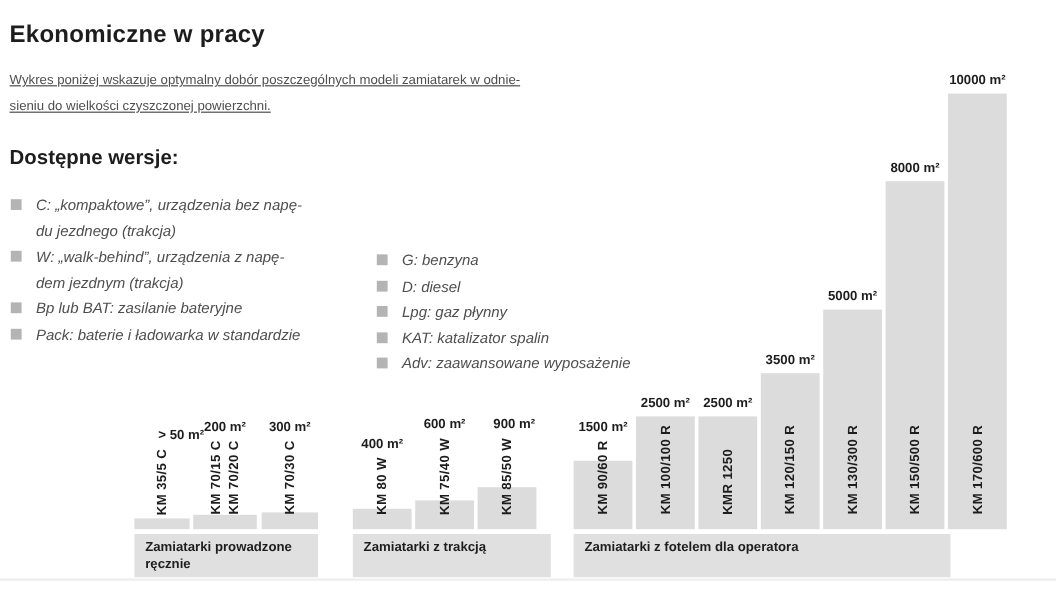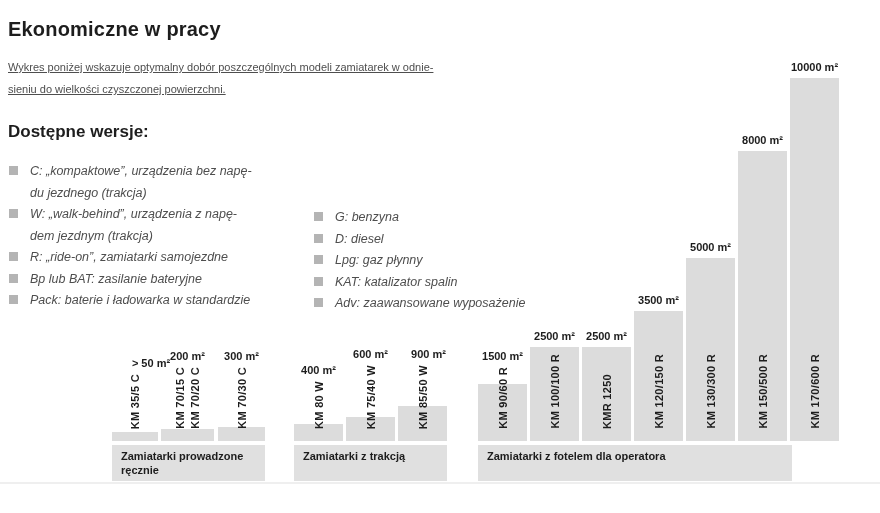--- a/index.html
+++ b/index.html
@@ -103,21 +103,20 @@
   <div class="abs intro">Wykres poniżej wskazuje optymalny dobór poszczególnych modeli zamiatarek w odnie-
 sieniu do wielkości czyszczonej powierzchni.</div>
 
   <div class="abs versions-heading">Dostępne wersje:</div>
 
   <ul id="legend-left" class="abs legend">
       <li>C: „kompaktowe”, urządzenia bez napę-
 du jezdnego (trakcja)</li>
       <li>W: „walk-behind”, urządzenia z napę-
 dem jezdnym (trakcja)</li>
-      <li>R: „ride-on”, zamiatarki samojezdne</li>
       <li>Bp lub BAT: zasilanie bateryjne</li>
       <li>Pack: baterie i ładowarka w standardzie</li>
     </ul>
 
   <ul id="legend-right" class="abs legend">
       <li>G: benzyna</li>
       <li>D: diesel</li>
       <li>Lpg: gaz płynny</li>
       <li>KAT: katalizator spalin</li>
       <li>Adv: zaawansowane wyposażenie</li>
@@ -134,21 +133,21 @@
       <div class="model-labels" style="left: 161px; width: 53px; bottom: 84px;">
         <span>KM 70/15 C</span>
         <span>KM 70/20 C</span>
       </div>
       <div class="area-label" style="left: 187.5px; bottom: 151px;">200 m²</div>
       <div class="bar" style="left: 218px; width: 47px; height: 14px; bottom: 72px;"></div>
       <div class="model-labels" style="left: 218px; width: 47px; bottom: 84px;">
         <span>KM 70/30 C</span>
       </div>
       <div class="area-label" style="left: 241.5px; bottom: 151px;">300 m²</div>
-      <div class="group-box" style="left: 294px; width: 153px;">Zamiatarki z trakcją</div>
+      <div class="group-box" style="left: 294px; width: 165px;">Zamiatarki z trakcją</div>
       <div class="bar" style="left: 294px; width: 49px; height: 17px; bottom: 72px;"></div>
       <div class="model-labels" style="left: 294px; width: 49px; bottom: 84px;">
         <span>KM 80 W</span>
       </div>
       <div class="area-label" style="left: 318.5px; bottom: 137px;">400 m²</div>
       <div class="bar" style="left: 346px; width: 49px; height: 24px; bottom: 72px;"></div>
       <div class="model-labels" style="left: 346px; width: 49px; bottom: 84px;">
         <span>KM 75/40 W</span>
       </div>
       <div class="area-label" style="left: 370.5px; bottom: 153px;">600 m²</div>

